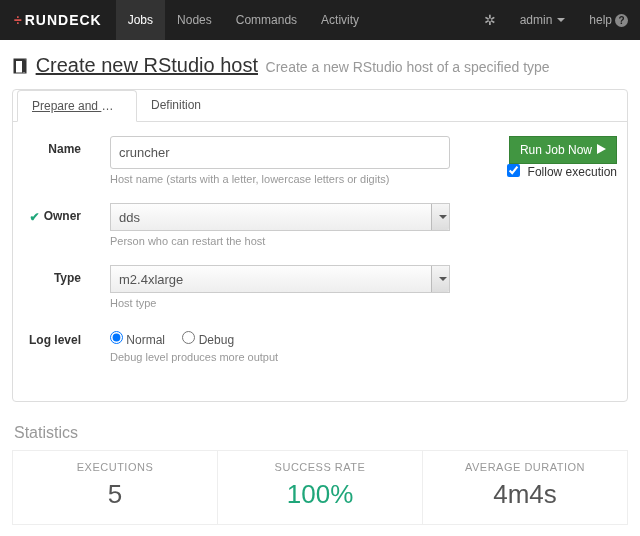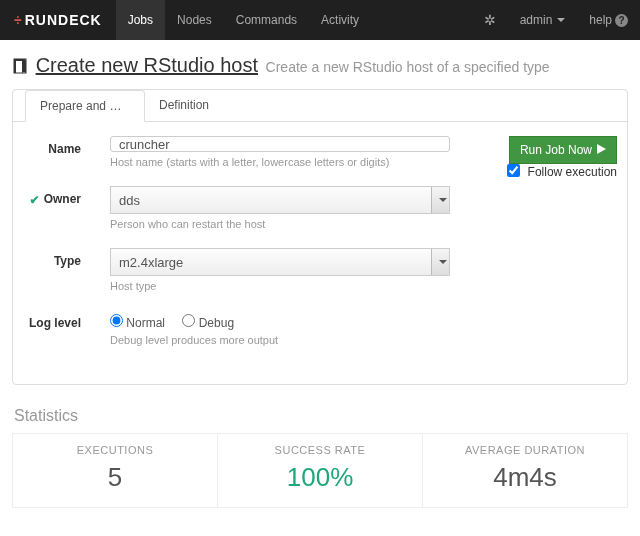--- a/index.html
+++ b/index.html
@@ -15,29 +15,29 @@
 .gear { font-size: 14px; }
 .help-q { display: inline-block; width: 13px; height: 13px; border-radius: 50%; background: #888; color: #202020; font-size: 10px; line-height: 13px; text-align: center; margin-left: 3px; font-weight: bold; }
 .content { padding: 14px 12px; }
 .title-row { margin-bottom: 12px; }
 .title-icon { display: inline-block; vertical-align: -2px; margin-right: 4px; }
 .title-link { font-size: 20px; color: #333; text-decoration: underline; }
 .title-sub { font-size: 14px; color: #999; margin-left: 4px; }
 .panel { border: 1px solid #ddd; border-radius: 4px; }
 .tabs { border-bottom: 1px solid #ddd; display: flex; }
 .tab { padding: 8px 14px; color: #555; cursor: pointer; font-size: 12px; }
-.tab.active { border: 1px solid #ddd; border-bottom: 1px solid #fff; border-radius: 4px 4px 0 0; margin-bottom: -1px; margin-left: 12px; background: #fff; max-width: 120px; white-space: nowrap; overflow: hidden; text-overflow: ellipsis; }
+.tab.active { border: 1px solid #ddd; border-bottom: 1px solid #fff; border-radius: 4px 4px 0 0; margin-bottom: -1px; margin-left: 4px; background: #fff; max-width: 120px; white-space: nowrap; overflow: hidden; text-overflow: ellipsis; text-decoration: underline; }
 .form-area { display: flex; padding: 14px 10px 20px 10px; }
 .form-left { flex: 1; }
 .form-right { width: 120px; text-align: right; }
 .form-row { display: flex; margin-bottom: 4px; gap: 17px; }
 .form-label { width: 70px; text-align: right; padding-right: 12px; padding-top: 6px; font-weight: bold; font-size: 12px; color: #333; display: flex; justify-content: flex-end; align-items: flex-start; gap: 4px; }
 .check-icon { color: #1fa67a; font-size: 12px; margin-top: 1px; }
 .form-field { flex: 1; max-width: 340px; }
-.text-input { width: 100%; padding: 5px 8px; border: 1px solid #ccc; border-radius: 3px; font-size: 13px; color: #555; height: 16px; }
+.text-input { width: 100%; padding: 5px 8px; border: 1px solid #ccc; border-radius: 3px; font-size: 13px; color: #555; height: 33px; }
 .select-wrap { position: relative; width: 100%; }
 .select-input { width: 100%; padding: 4px 22px 4px 8px; border: 1px solid #ccc; border-radius: 0; font-size: 13px; color: #555; height: 28px; background: linear-gradient(#fdfdfd,#eee); appearance: none; }
 .select-btn { position: absolute; right: 1px; top: 1px; bottom: 1px; width: 18px; background: linear-gradient(#f5f5f5,#ddd); border-left: 1px solid #bbb; border-radius: 0 2px 2px 0; display: flex; align-items: center; justify-content: center; pointer-events: none; }
 .help-text { font-size: 11px; color: #999; margin: 4px 0 14px 0; }
 .radio-row { padding-top: 4px; font-size: 12px; color: #555; }
 .radio-row label { margin-right: 14px; }
 .btn-run { background: #419641; color: #fff; border: 1px solid #358235; border-radius: 0; padding: 6px 10px; font-size: 12px; cursor: pointer; display: inline-flex; align-items: center; }
 .btn-run .play { margin-left: 5px; }
 .follow { margin-top: 0; font-size: 12px; color: #333; white-space: nowrap; }
 .follow input { vertical-align: -1px; margin-right: 4px; }

